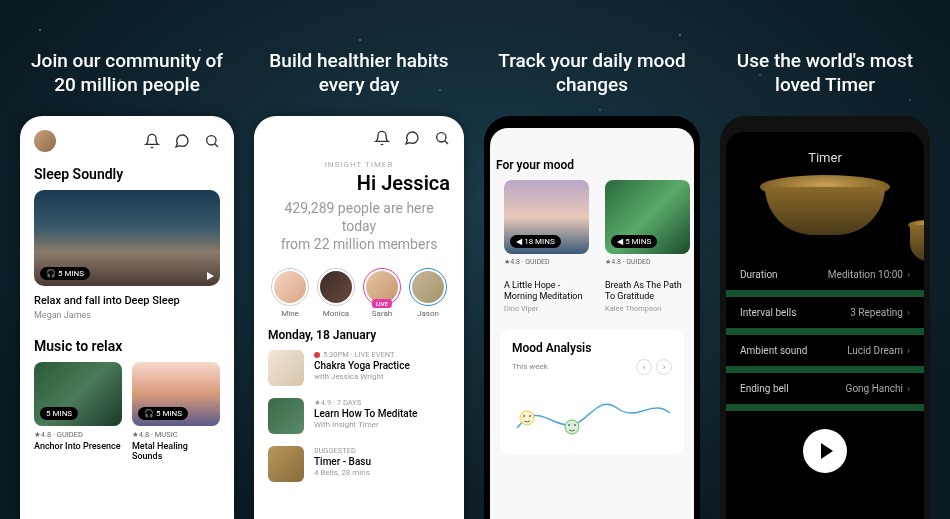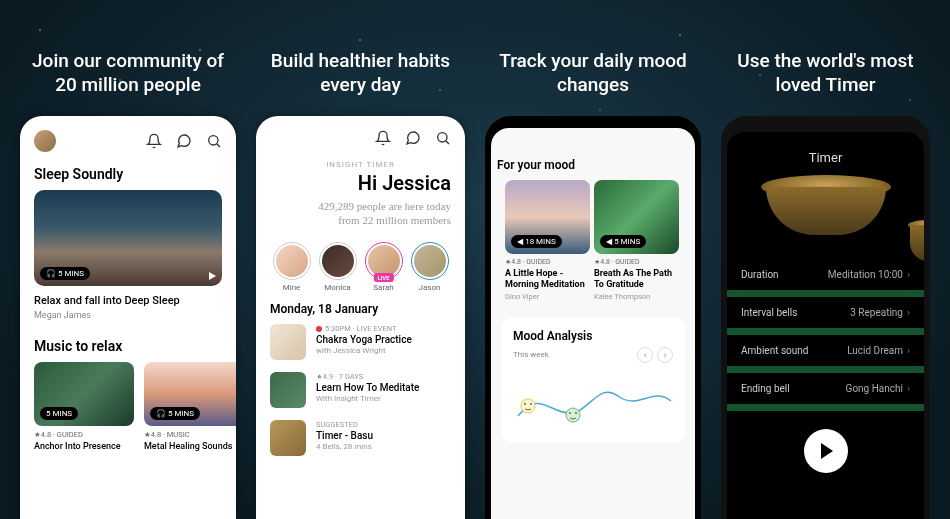--- a/index.html
+++ b/index.html
@@ -42,29 +42,29 @@
   .sec-title { font-size:14px; font-weight:600; margin-bottom:8px; }
   .sec-title-lg { font-size:12px; font-weight:600; margin:0 6px 8px; }
 
   .hero { width:100%; height:96px; border-radius:10px; background:linear-gradient(180deg,#1a3a52 0%, #3a5a6a 40%, #8a7a6a 65%, #4a3a35 100%); position:relative; }
   .pill { position:absolute; left:6px; bottom:6px; background:#000; color:#fff; font-size:8px; padding:2px 6px; border-radius:10px; display:flex; gap:3px; align-items:center; }
   .playfab { position:absolute; right:6px; bottom:6px; width:0; height:0; border-left:7px solid #fff; border-top:4px solid transparent; border-bottom:4px solid transparent; }
   .card-title { font-size:11px; font-weight:500; margin-top:8px; }
   .card-author { font-size:9px; color:#888; margin-top:3px; }
 
   .row2 { display:flex; gap:10px; margin-top:4px;}
-  .thumb { width:100px; height:64px; border-radius:8px; position:relative; }
+  .thumb { width:88px; height:64px; border-radius:8px; position:relative; }
   .t-green { background:linear-gradient(135deg,#2a5a3a,#4a7a5a,#1a3a2a); }
   .t-sunset { background:linear-gradient(180deg,#f5d8cc,#d99a7a,#5a5a8a); }
   .tiny-meta { font-size:7.5px; color:#666; margin-top:4px; }
   .tiny-title { font-size:9px; font-weight:500; margin-top:2px; }
 
   .brand { text-align:center; font-size:8px; letter-spacing:1px; color:#aaa; margin-top:4px; }
   .greet { text-align:right; font-size:20px; font-weight:600; margin:2px 0 4px; }
-  .sub { text-align:right; font-size:11px; color:#999; line-height:1.3;font-family:Liberation Serif, serif; }
+  .sub { text-align:center; font-size:14px; color:#999; line-height:1.3; }
   .stories { display:flex; gap:8px; justify-content:center; margin:14px 0 10px; overflow:hidden; }
   .story { display:flex; flex-direction:column; align-items:center; gap:3px; }
   .ring { width:38px; height:38px; border-radius:50%; padding:2px; background:#fff; border:1.5px solid #ccc; display:flex; align-items:center; justify-content:center; position:relative; }
   .ring-pink { border:1.5px solid #e838a4; }
   .ring-blue { border:1.5px solid #2a8ad4; }
   .ring img, .ring-inner { width:100%; height:100%; border-radius:50%; }
   .r-mine { background:linear-gradient(135deg,#f5d5c5,#d8a584); }
   .r-monica { background:linear-gradient(135deg,#3a2a2a,#6a4a3a); }
   .r-sarah { background:linear-gradient(135deg,#e5c5a5,#c5956a); }
   .r-jason { background:linear-gradient(135deg,#c5b59a,#a5956a); }
@@ -75,27 +75,27 @@
   .li-thumb { width:36px; height:36px; border-radius:6px; flex-shrink:0; }
   .lt1 { background:linear-gradient(135deg,#f0e5d8,#d8c5a8); }
   .lt2 { background:linear-gradient(135deg,#3a6a4a,#5a8a6a); }
   .lt3 { background:linear-gradient(135deg,#b8985a,#8a6a3a); }
   .li-body { flex:1; min-width:0; }
   .li-meta { font-size:7.5px; color:#999; }
   .li-title { font-size:10px; font-weight:500; margin:1px 0; }
   .li-sub { font-size:8px; color:#999; }
   .reddot { display:inline-block; width:6px; height:6px; border-radius:50%; background:#e03844; vertical-align:middle; margin-right:3px; }
 
-  .mood-row { display:flex; gap:4px; padding:0 14px; }
+  .mood-row { display:flex; gap:16px; padding:0 14px; }
   .mood-card { width:85px; }
   .mood-thumb { width:85px; height:74px; border-radius:8px; position:relative; }
   .mt1 { background:linear-gradient(180deg,#b8a8c8,#e8c8b8,#3a5a7a); }
   .mt2 { background:linear-gradient(135deg,#2a6a3a,#5aaa6a,#1a4a2a); }
   .mood-meta { font-size:7px; color:#666; margin-top:4px; }
-  .mood-title { font-size:9px; font-weight:700; margin-top:2px; line-height:1.2; }
+  .mood-title { font-size:9px; font-weight:400; margin-top:14px; line-height:1.2; }
   .mood-author { font-size:7.5px; color:#999; margin-top:2px; }
   .mood-panel { background:#fff; margin:16px 10px 0; border-radius:12px; padding:12px; }
   .mp-title { font-size:12px; font-weight:600; }
   .mp-sub { font-size:8px; color:#888; margin-top:4px; display:flex; justify-content:space-between; align-items:center;}
   .arrows { display:flex; gap:4px; }
   .arrow-btn { width:16px; height:16px; border-radius:50%; border:1px solid #ddd; display:flex; align-items:center; justify-content:center; font-size:9px; color:#888; }
   .chart { height:60px; position:relative; margin-top:8px; }
   .chart svg { width:100%; height:100%; }
 
   .timer-title { text-align:center; font-size:13px; margin:18px 0 10px; color:#ddd; }

